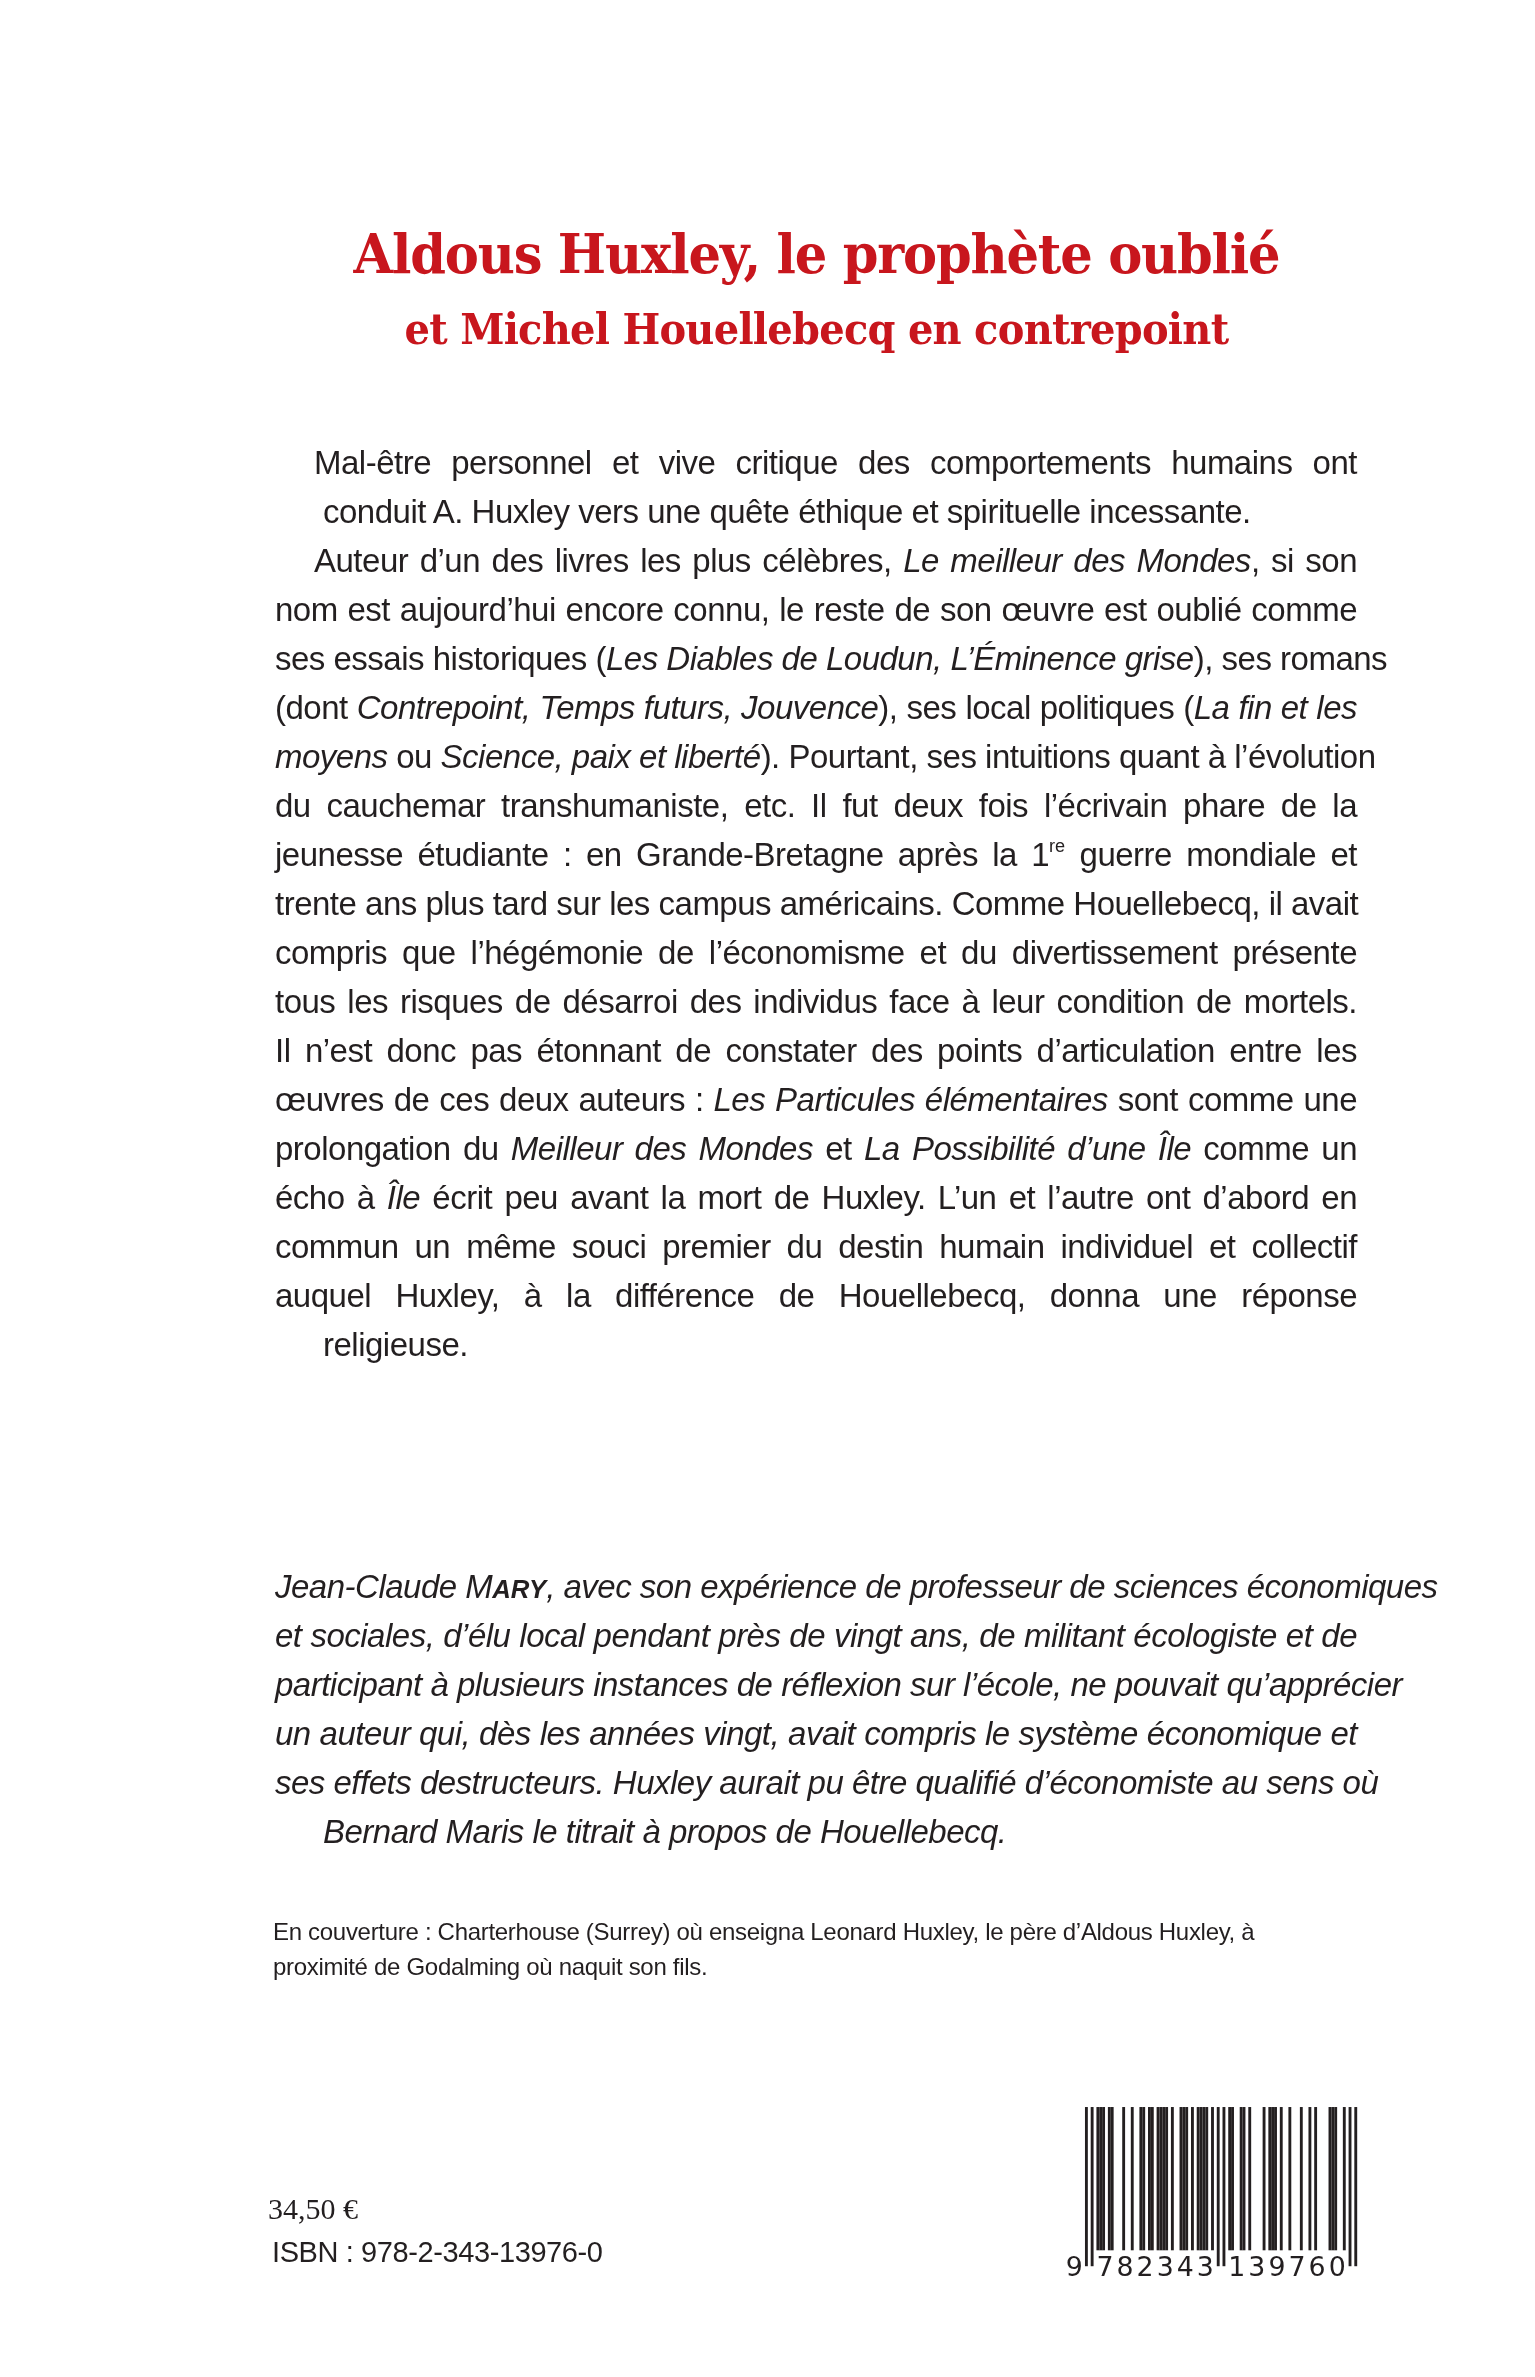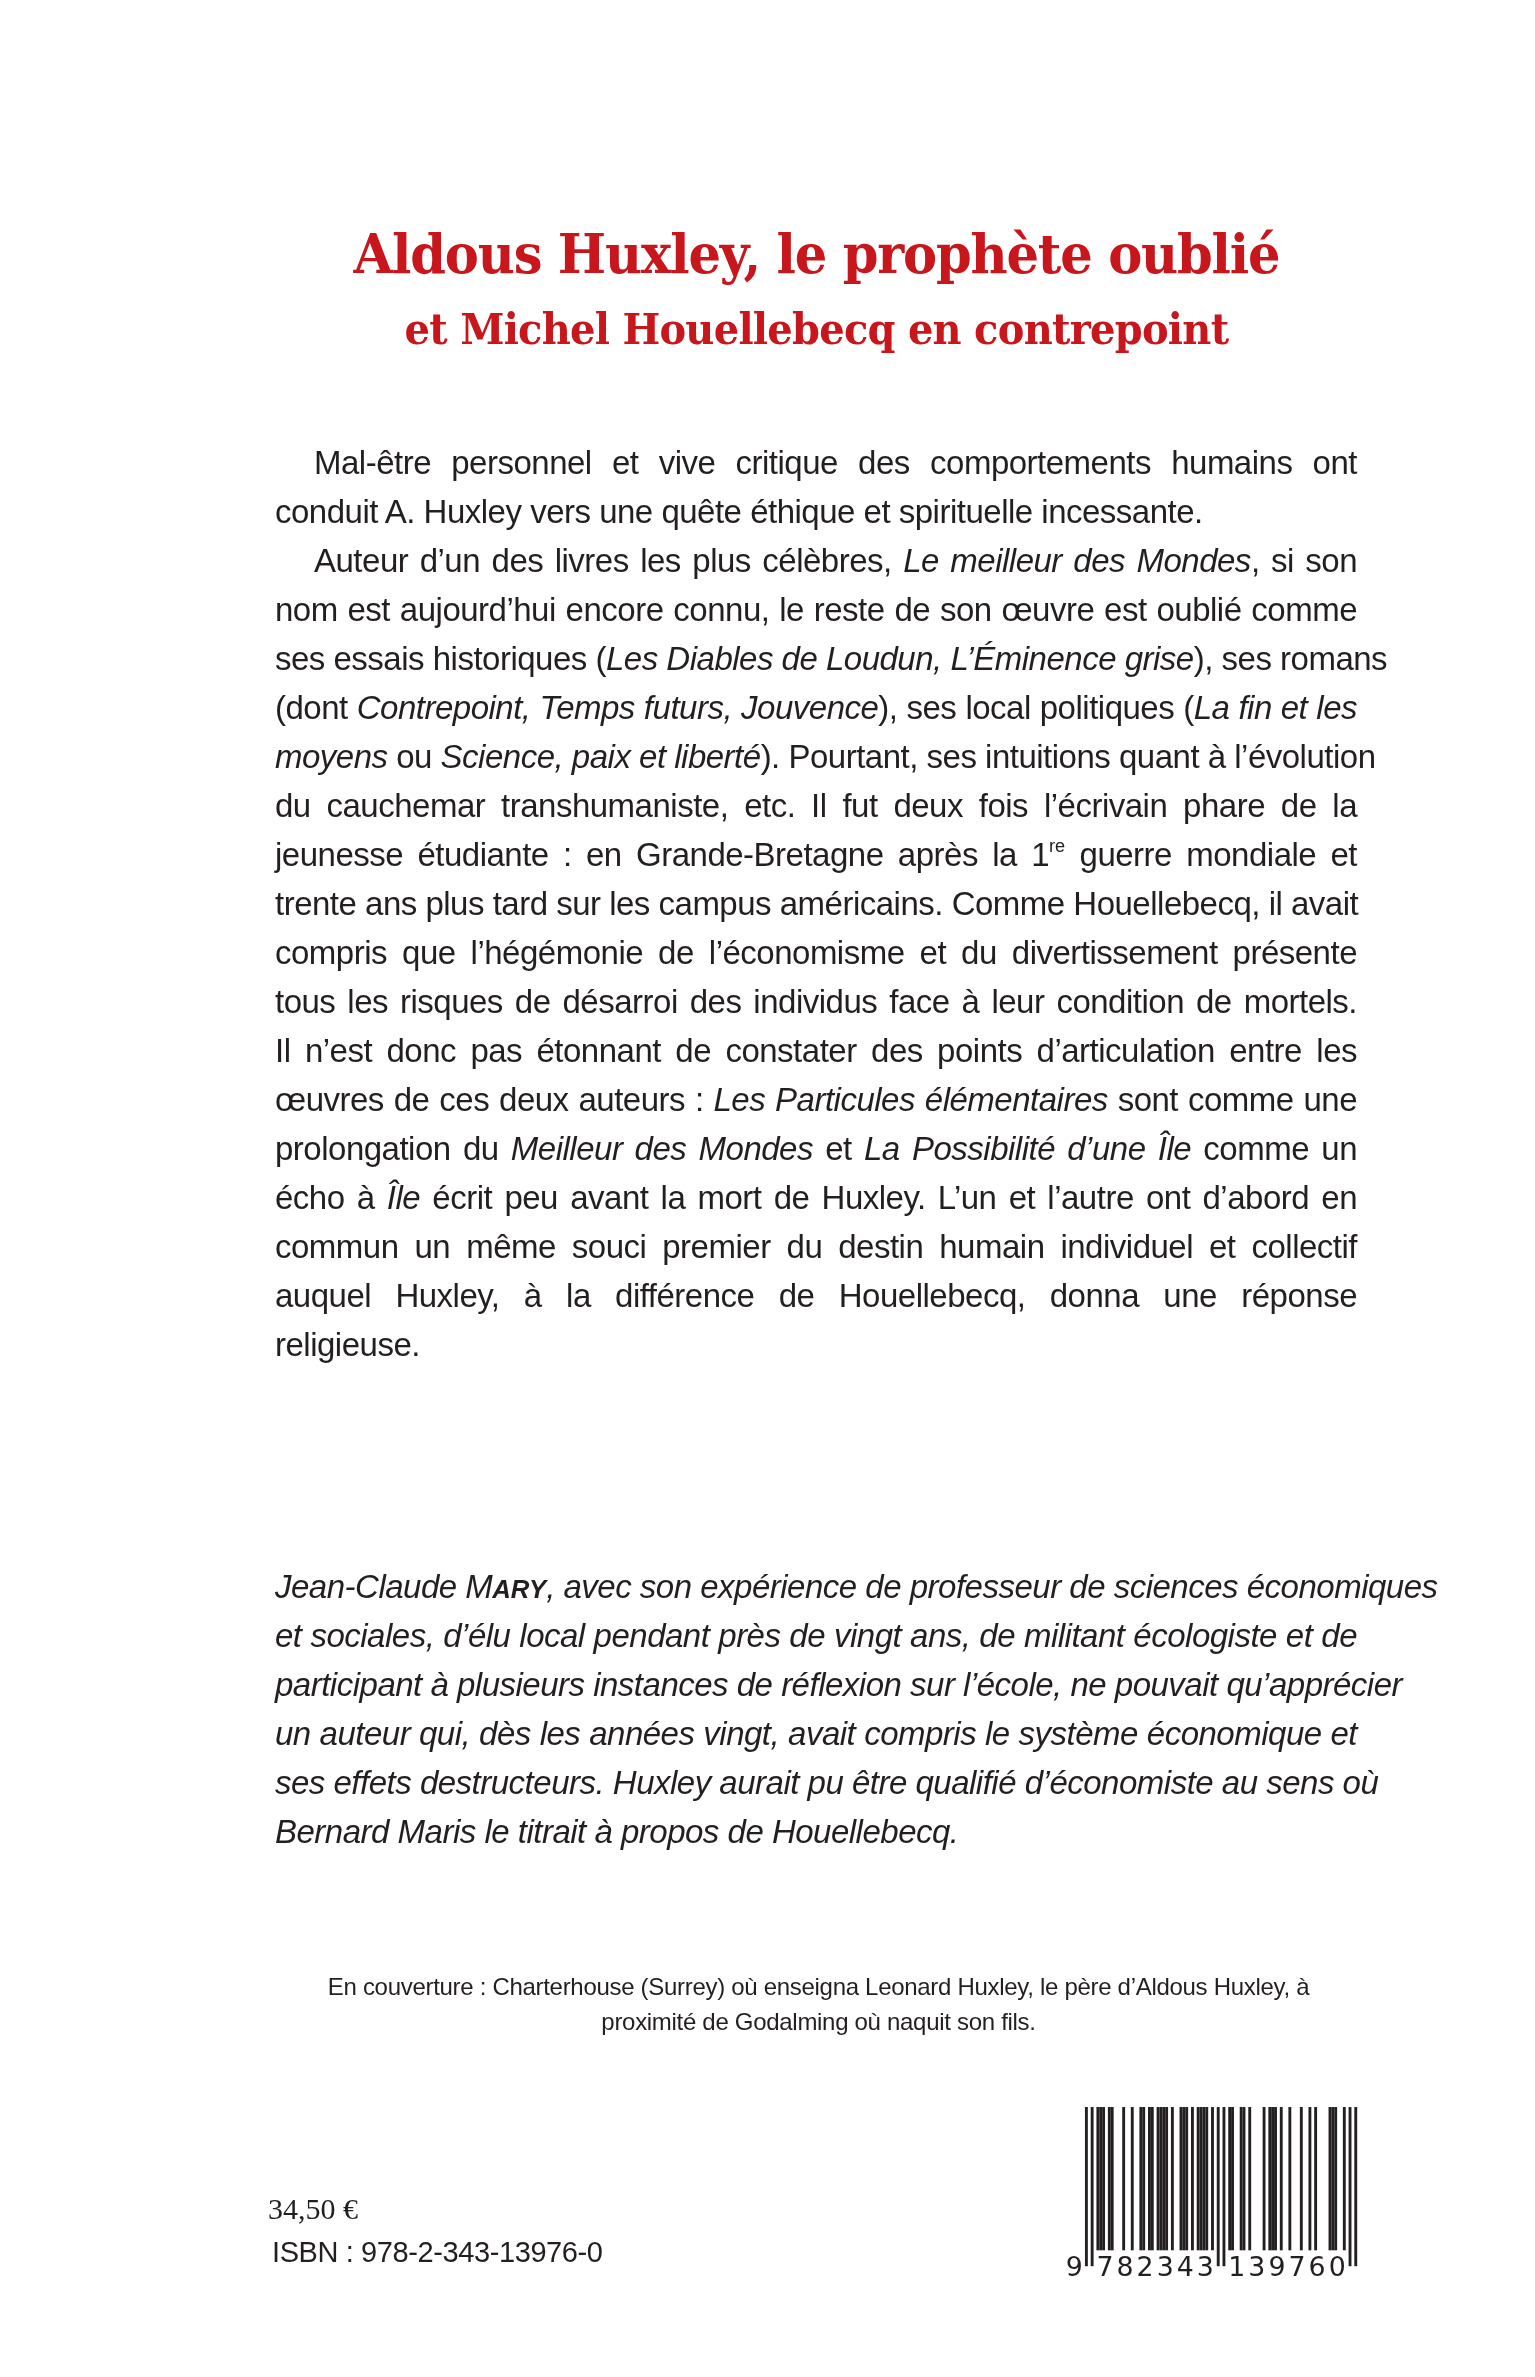--- a/index.html
+++ b/index.html
@@ -17,30 +17,30 @@
     transform: scaleX(0.93); transform-origin: 816px 0;
   }
   .block { position: absolute; left: 275px; width: 1082px; font-family: "Liberation Sans", sans-serif; }
   .body { top: 438px; font-size: 33px; }
   .bio { top: 1562px; font-size: 33px; font-style: italic; }
   .line {
     height: 49px; line-height: 49px; white-space: nowrap;
     text-align: justify; text-align-last: justify;
     letter-spacing: -0.5px;
   }
-  .line.last { text-align-last: left; }
+  .line.last { text-align-last: left; margin-left: 48px; }
   .line.indent { padding-left: 39px; }
   .line i { font-style: italic; }
   .bio .name { font-weight: normal; font-style: italic; }
   .bio .sc { font-weight: bold; font-style: italic; font-size: 0.78em; letter-spacing: 0; }
   sup.ord { font-size: 0.55em; vertical-align: 0.75em; line-height: 0; letter-spacing: 0; }
   .caption {
-    position: absolute; left: 273px; top: 1969px; width: 1091px;
+    position: absolute; left: 273px; top: 1914px; width: 1091px;
     font-family: "Liberation Sans", sans-serif; font-size: 24px; line-height: 35px;
-    color: #231f20; letter-spacing: -0.3px; text-align: center;
+    color: #231f20; letter-spacing: -0.3px;
   }
   .caption .line2 { display: block; }
   .price {
     position: absolute; left: 268px; top: 2190px;
     font-family: "Liberation Serif", serif; font-size: 30px; line-height: 37px; color: #231f20;
   }
   .isbn {
     position: absolute; left: 272px; top: 2234px;
     font-family: "Liberation Sans", sans-serif; font-size: 29px; line-height: 37px; color: #231f20;
     letter-spacing: -0.4px;

